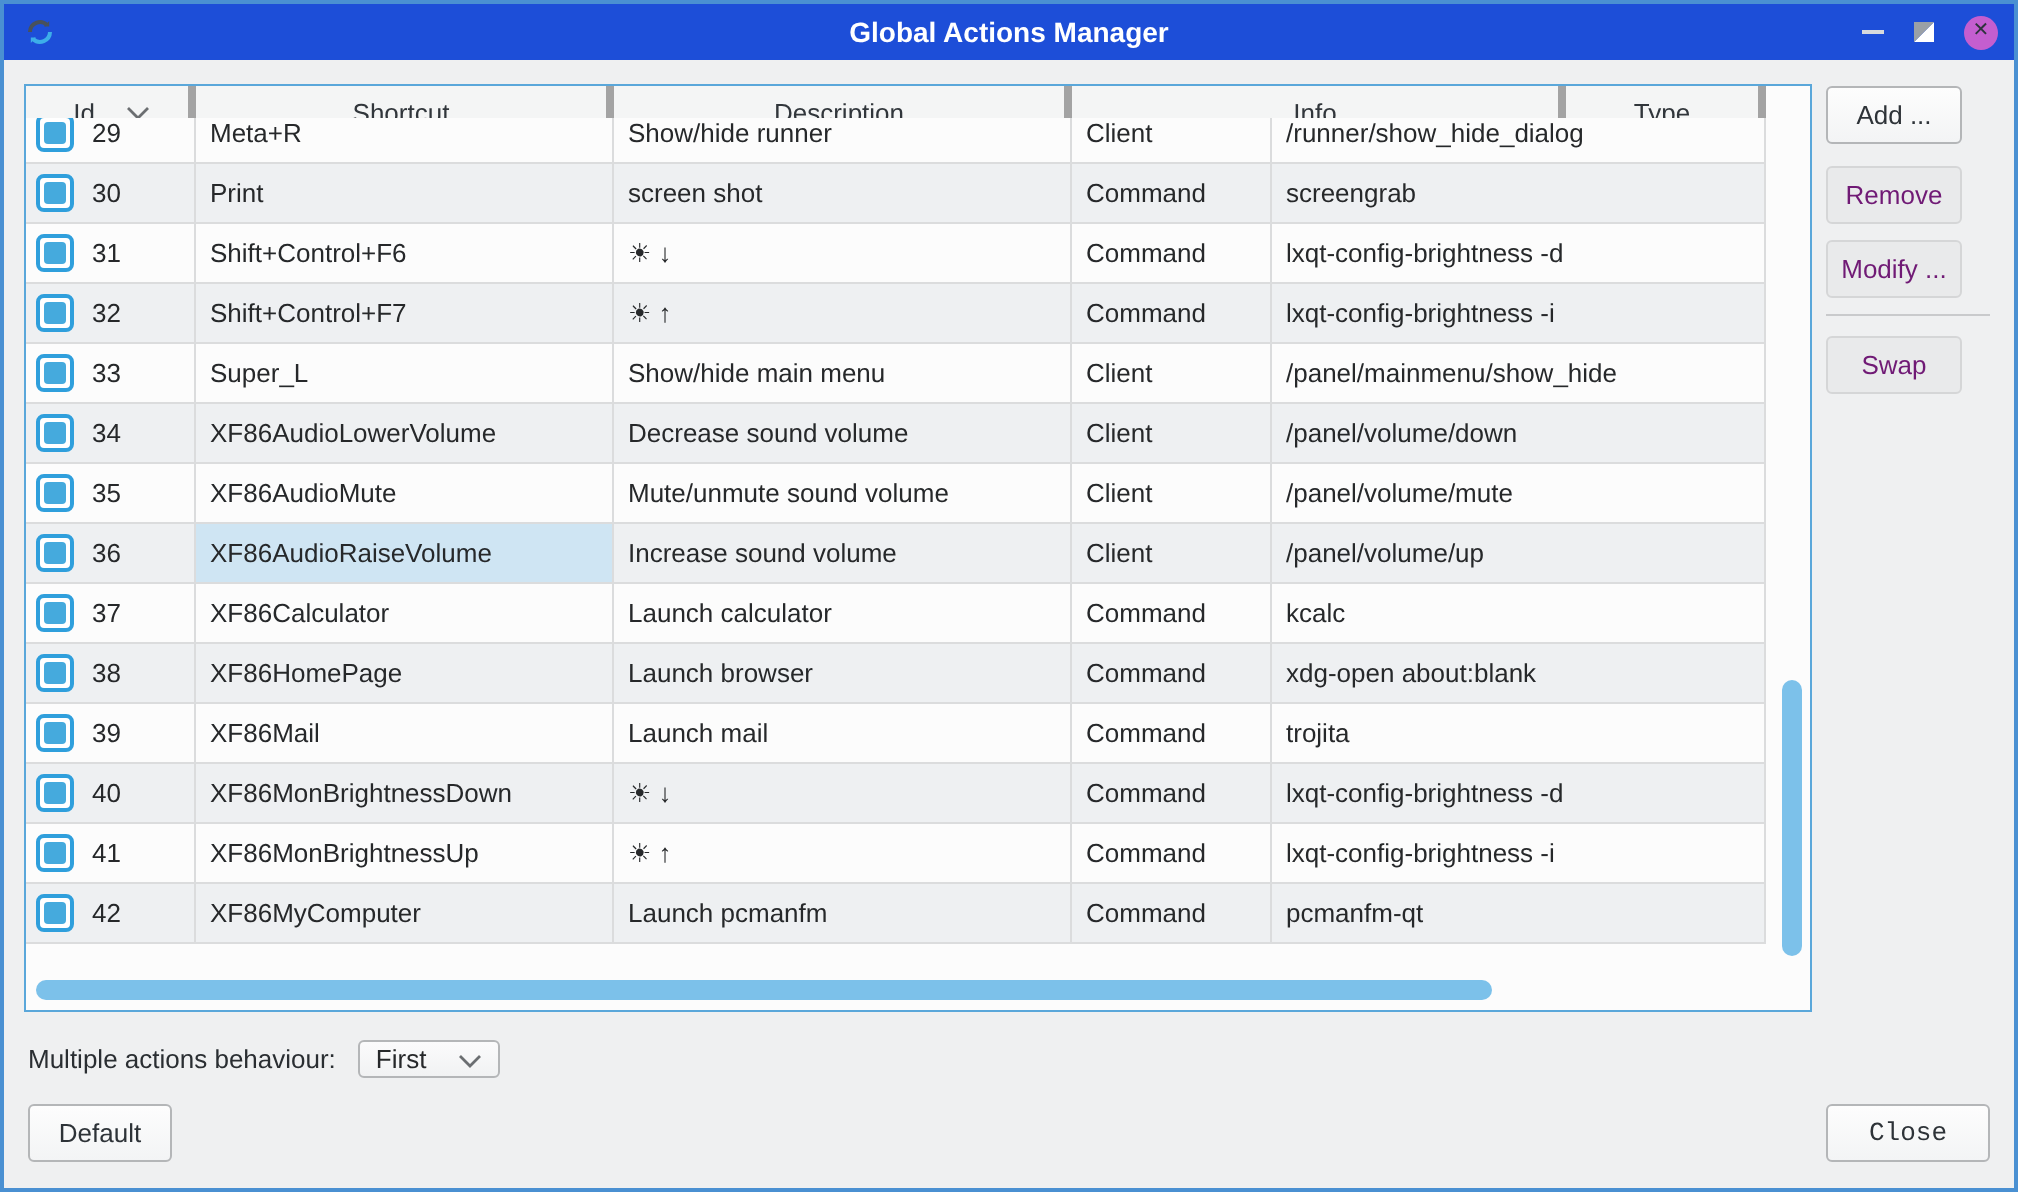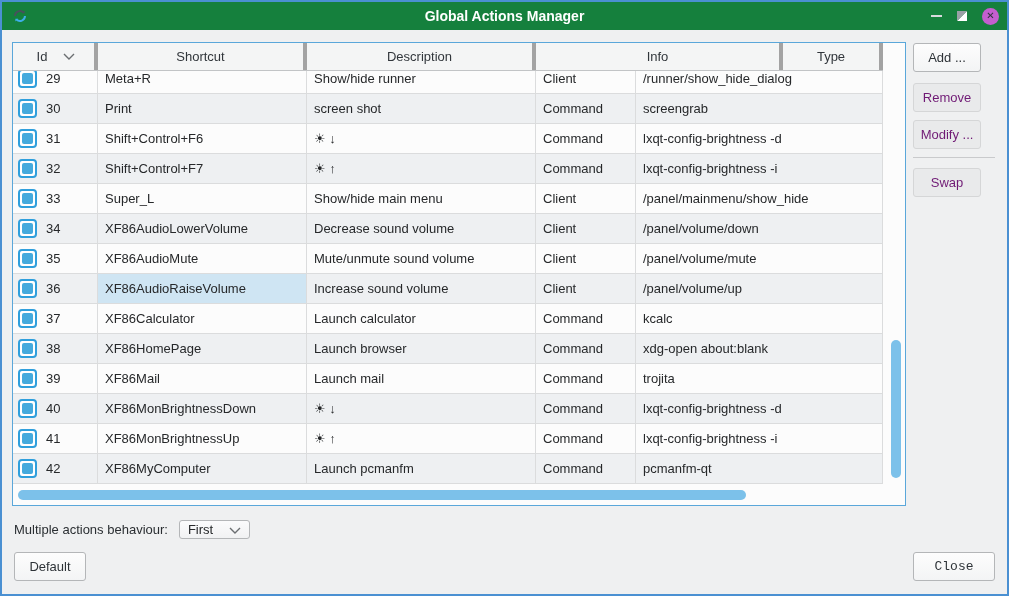--- a/index.html
+++ b/index.html
@@ -2,36 +2,36 @@
 <html><head>
 <meta charset="utf-8">
 <style>
   * { box-sizing: border-box; margin: 0; padding: 0; }
   html,body { width:1009px; height:596px; }
   body { font-family: "Liberation Sans", "DejaVu Sans", sans-serif; font-size:13px; color:#2b2f33; }
 
   .window { position:relative; width:1009px; height:596px; border:2px solid #4a90d2; background:#eff0f1; overflow:hidden; }
 
   
-  .titlebar { position:relative; height:28px; background:#15803d; display:flex; align-items:center; }
+  .titlebar { position:relative; height:28px; background:#1d4ed8; display:flex; align-items:center; }
   .titlebar .title { position:absolute; left:0; right:0; text-align:center; color:#ffffff; font-weight:bold; font-size:14px; }
   .app-icon { position:absolute; left:10px; top:6px; width:16px; height:16px; }
   .tb-controls { position:absolute; right:8px; top:0; height:28px; display:flex; align-items:center; gap:14px; }
   .min-icon { width:11px; height:2px; background:#d7dadd; display:inline-block; }
   .close-btn { width:17px; height:17px; border-radius:50%; background:#c45ecf; color:#2e333d; display:flex; align-items:center; justify-content:center; font-size:10px; font-weight:bold; line-height:1; }
 
   
   .content { position:relative; height:564px; background:#eff0f1; }
 
   
   .table-frame { position:absolute; left:10px; top:12px; width:894px; height:464px; background:#fcfcfc; border:1px solid #5aa7da; }
   .thead { position:absolute; left:0; top:0; width:870px; height:28px; display:flex; background:#f4f5f5; border-bottom:1px solid #c2c4c6; }
   .th { display:flex; align-items:center; justify-content:center; border-right:4px solid #a3a3a3; color:#31363b; }
   .sort-chevron { margin-left:16px; display:inline-flex; }
-  .rows-viewport { position:absolute; left:0; top:28px; width:870px; height:433px; overflow:hidden; }
+  .rows-viewport { position:absolute; left:0; top:16px; width:870px; height:433px; overflow:hidden; }
   .rows-inner { margin-top:-7px; }
   .trow { display:flex; width:870px; height:30px; background:#fcfcfc; }
   .trow.alt { background:#eef0f2; }
   .cell { height:30px; display:flex; align-items:center; padding-left:7px; border-right:1px solid #dbdcdd; border-bottom:1px solid #dbdcdd; overflow:hidden; white-space:nowrap; color:#26282a; }
   .cell.sel { background:#cfe5f3; }
   .c0 { width:85px; padding-left:5px; }
   .c1 { width:209px; }
   .c2 { width:229px; }
   .c3 { width:100px; }
   .c4 { width:247px; }

